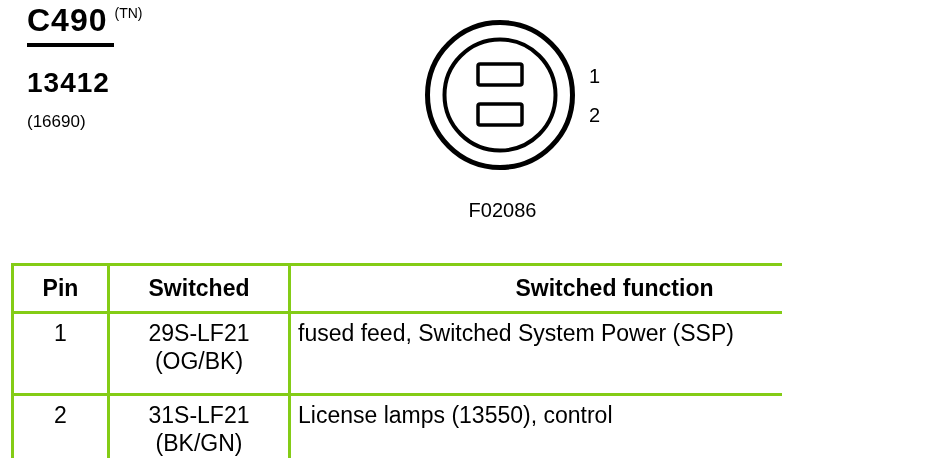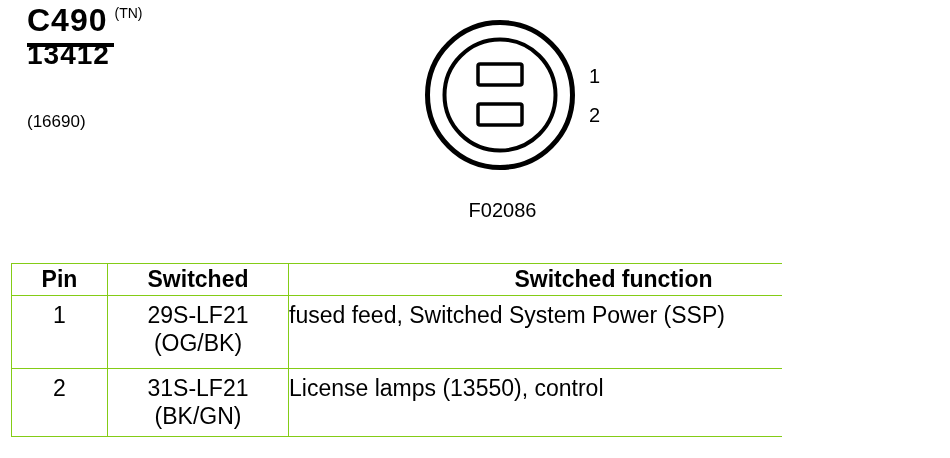--- a/index.html
+++ b/index.html
@@ -32,21 +32,21 @@
     margin-left: 7px;
   }
   #connector-id-underline {
     position: absolute;
     left: 27px; top: 43px;
     width: 87px; height: 4px;
     background: #000000;
   }
   #part-number {
     position: absolute;
-    left: 27px; top: 40px;
+    left: 27px; top: 68px;
     font-size: 28px;
     font-weight: bold;
     line-height: 30px;
     letter-spacing: 1px;
   }
   #description {
     position: absolute;
     left: 27px; top: 112px;
     font-size: 17px;
     line-height: 19px;
@@ -77,22 +77,22 @@
     left: 11px; top: 263px;
     width: 927px;
     border-collapse: collapse;
     table-layout: fixed;
     font-size: 23px;
   }
   #pinout-table col.col-pin { width: 96px; }
   #pinout-table col.col-circuit { width: 181px; }
   #pinout-table col.col-function { width: 650px; }
   #pinout-table th, #pinout-table td {
-    border: 1px solid #84cc16;
-    padding: 0;
+    border: 3px solid #84cc16;
+    padding: 7px;
   }
   #pinout-table th {
     height: 31px;
     font-size: 23px;
     font-weight: bold;
     text-align: center;
     vertical-align: middle;
   }
   #pinout-table td {
     vertical-align: top;

